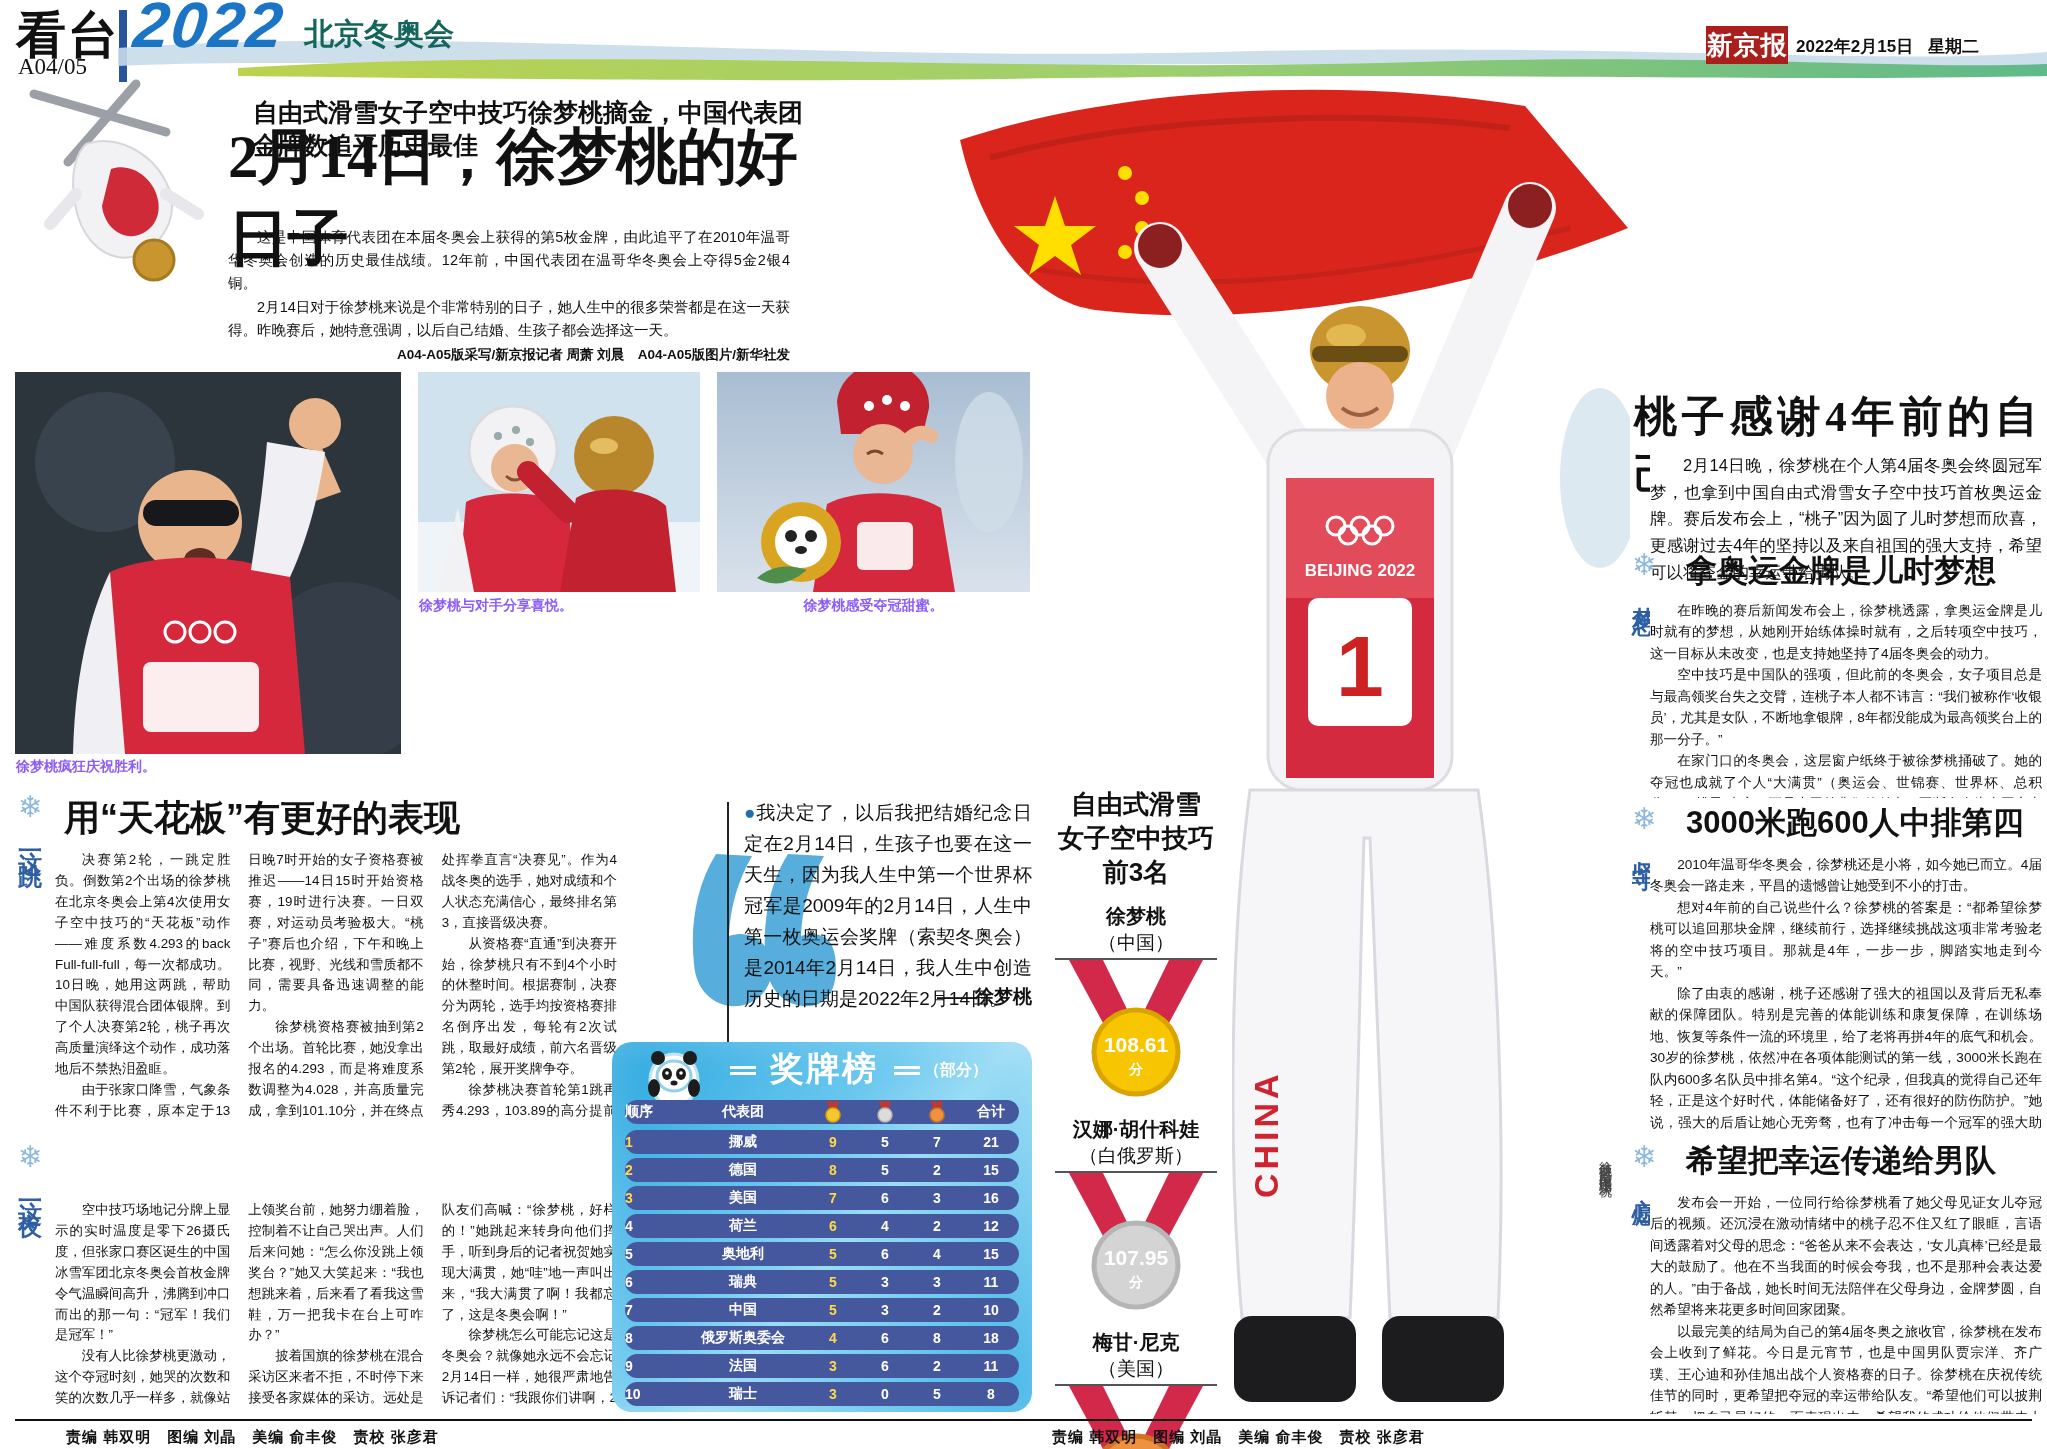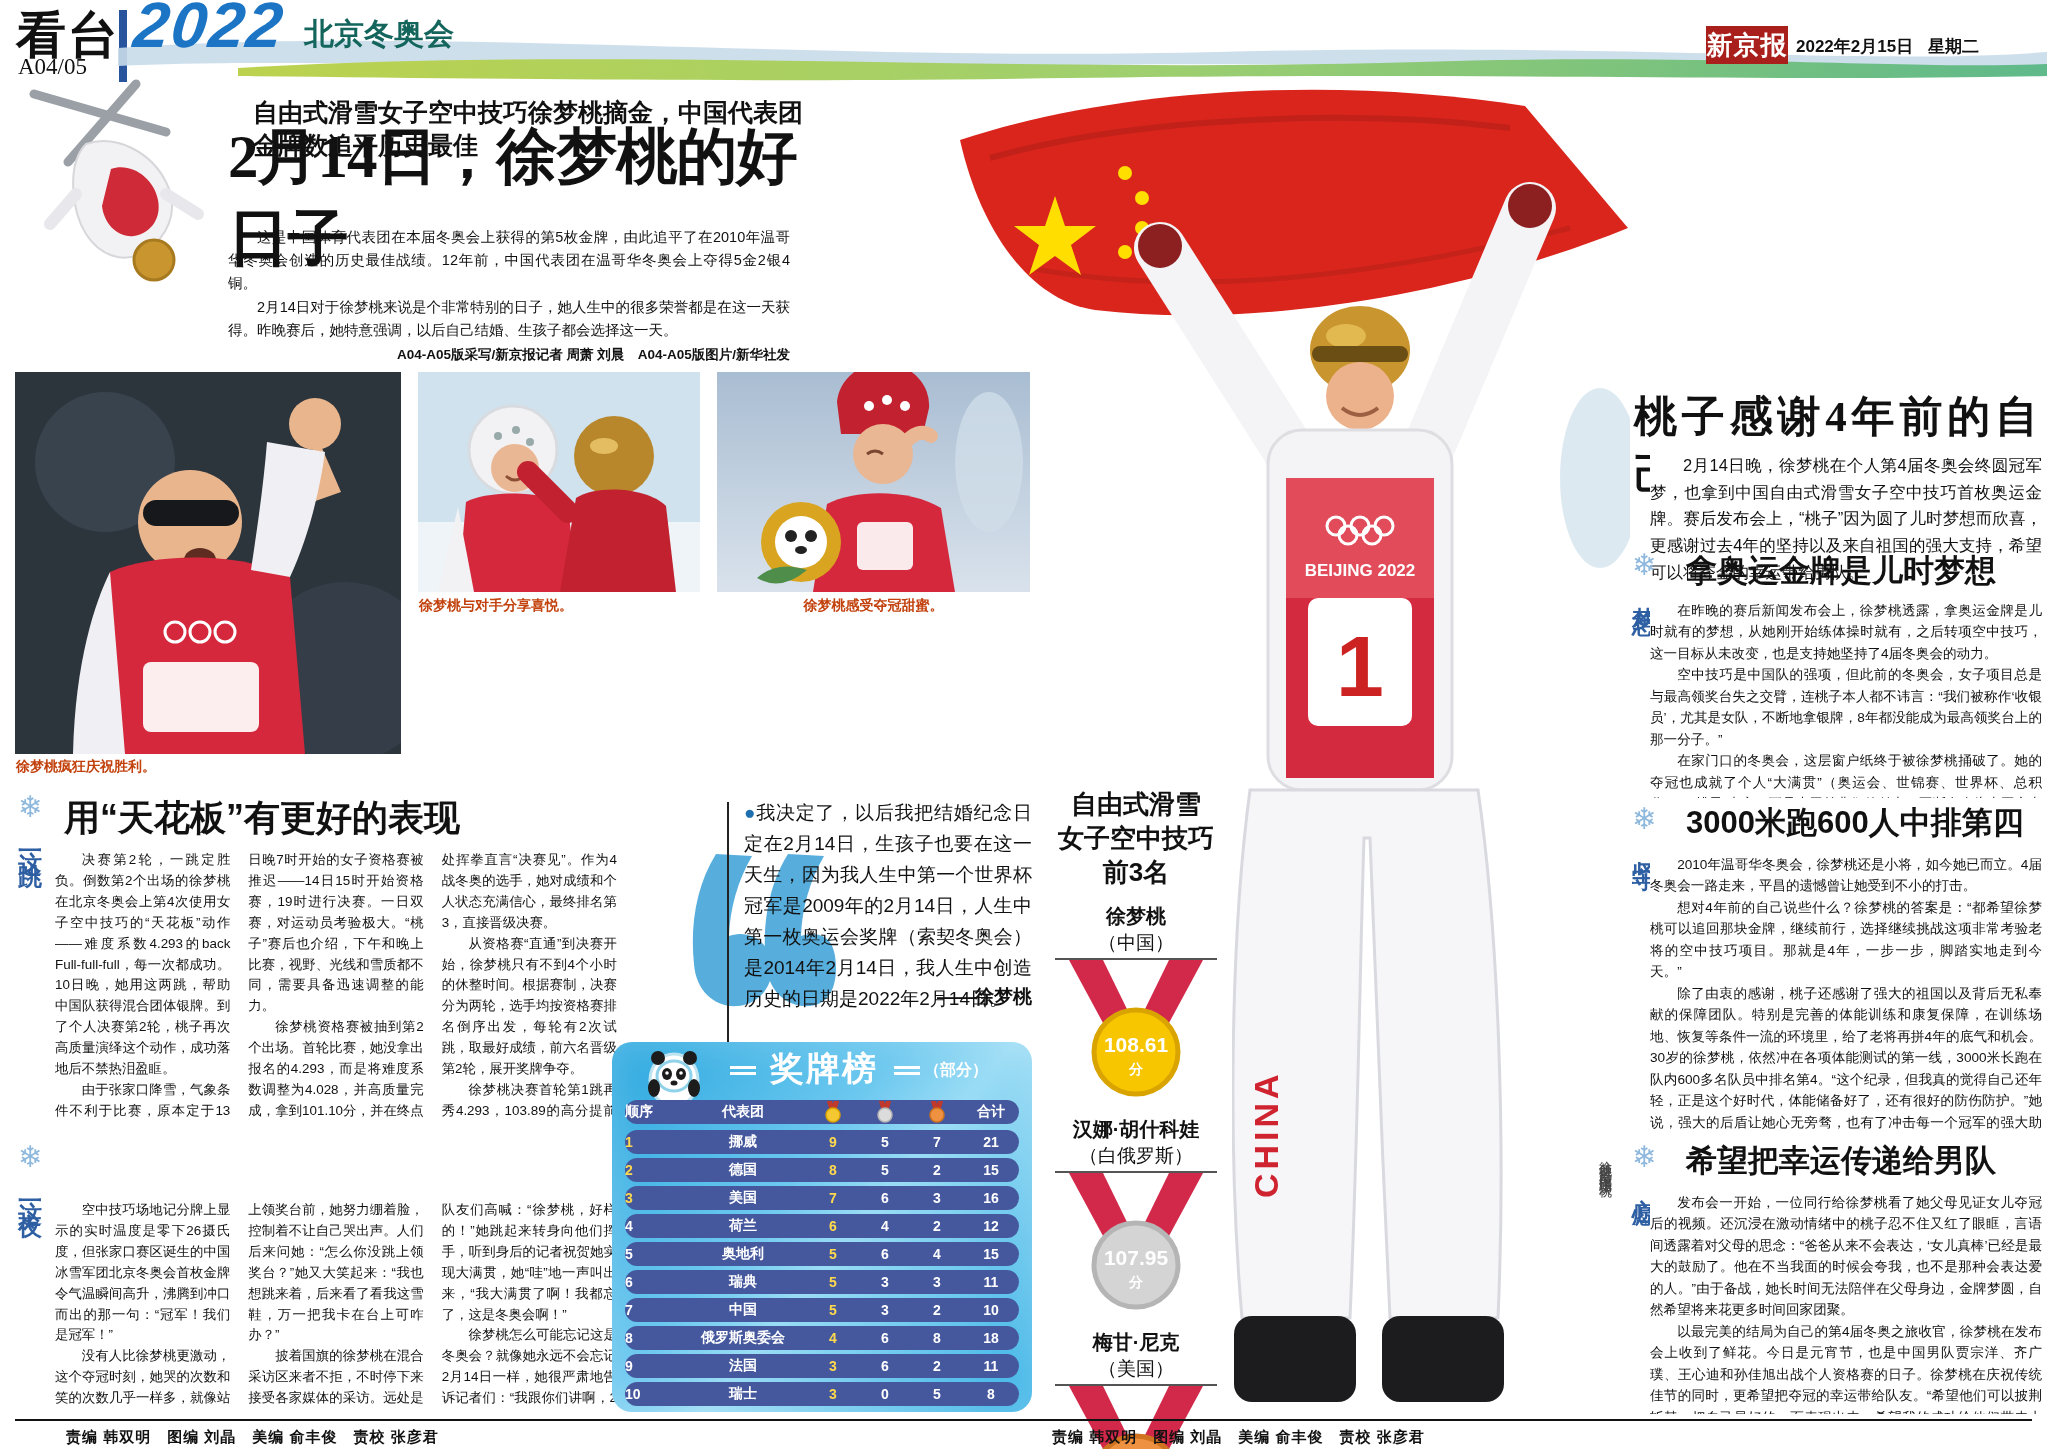--- a/index.html
+++ b/index.html
@@ -20,21 +20,21 @@
   .paper-date{left:1796px;top:35px;font-size:17px;font-weight:700;z-index:4;}
   
   .kicker{left:253px;top:96px;width:562px;font-size:25px;font-weight:900;}
   .headline{left:228px;top:116px;width:600px;font-size:61px;font-weight:700;letter-spacing:-1px;
             font-family:"Liberation Serif","DejaVu Serif",serif;}
   .lead{left:228px;top:226px;width:562px;font-size:14.5px;line-height:1.6;text-align:justify;}
   .lead p{margin:0;text-indent:2em;}
   .byline{text-align:right;font-weight:700;font-size:13.5px;margin-top:2px;}
   
   .photo{overflow:hidden;background:#dfe5ea;}
-  .caption{font-size:14px;font-weight:700;color:#c2410c;}
+  .caption{font-size:14px;font-weight:700;color:#8b5cf6;}
   .vcaption{writing-mode:vertical-rl;text-orientation:upright;font-size:13px;color:#444;letter-spacing:2px;}
   
   .snowflake{font-size:30px;color:#8fb8dd;line-height:1;}
   .vlabel{writing-mode:vertical-rl;text-orientation:upright;color:#2e5fa3;font-weight:900;
           font-size:24px;letter-spacing:6px;line-height:1;}
   .art-title{font-size:36px;font-weight:900;letter-spacing:0px;}
   .art-body{column-count:3;column-gap:18px;font-size:13.4px;line-height:1.56;text-align:justify;overflow:hidden;}
   .art-body p{margin:0;text-indent:2em;}
   
   .quote-rule{width:2px;background:#222;}

